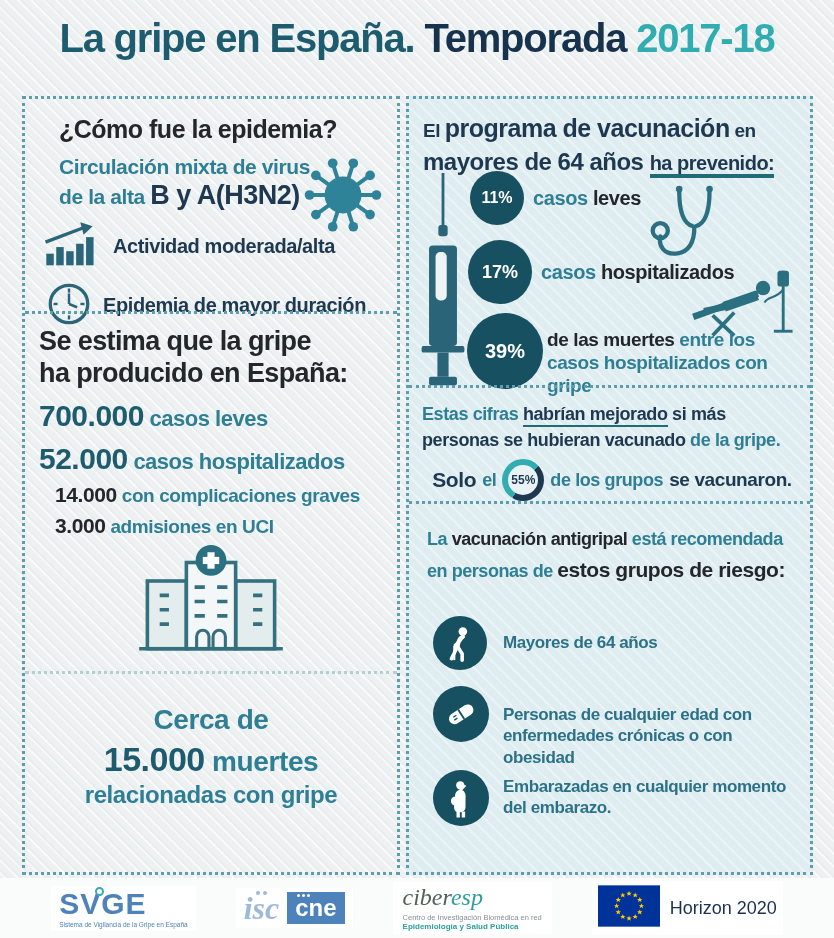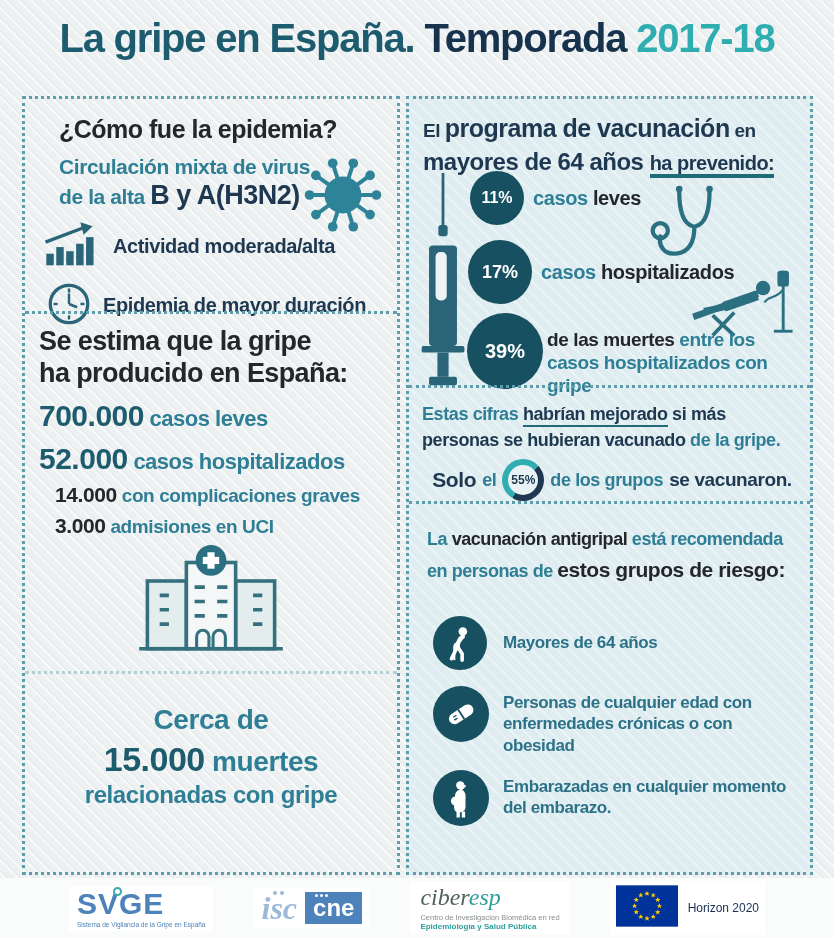--- a/index.html
+++ b/index.html
@@ -106,21 +106,21 @@
   .sec-f .dw{color:var(--black);font-size:18px;}
   .sec-f .dwbig{color:var(--black);font-size:21px;}
   .grp-circle{position:absolute;left:24px;border-radius:50%;background:var(--circle);
     display:flex;align-items:center;justify-content:center;}
   .gc1{top:112px;width:54px;height:54px;}
   .gc2{top:182px;width:56px;height:56px;}
   .gc3{top:266px;width:56px;height:56px;}
   .grp-lbl{position:absolute;left:94px;font-size:17px;font-weight:bold;color:#2b7187;
     letter-spacing:-0.4px;line-height:1.25;width:300px;}
   .gl1{top:128px;}
-  .gl2{top:188px;}
+  .gl2{top:200px;}
   .gl3{top:272px;}
   
   .footer{position:absolute;left:0;top:878px;width:834px;height:60px;background:#fafbfb;
     display:flex;align-items:center;justify-content:center;gap:40px;}
   .logo-card{background:#fff;padding:3px 8px;position:relative;}
   .svge-name{font-size:30px;font-weight:bold;color:#4d82ba;letter-spacing:1px;line-height:1;}
   .svge-sun{position:absolute;left:44px;top:1px;width:9px;height:9px;border-radius:50%;
     border:2px solid #3aa8b0;background:#fff;}
   .svge-tag{font-size:6.5px;color:#4d82ba;text-align:center;margin-top:2px;}
   .isc-cne{display:flex;align-items:center;gap:8px;background:#fff;padding:4px 8px;}
@@ -132,21 +132,21 @@
     position:relative;line-height:1;}
   .cne::after{content:"";position:absolute;top:2px;left:10px;width:3px;height:3px;border-radius:50%;
     background:#fff;box-shadow:5px 0 0 #fff,10px 0 0 #fff;}
   .ciberesp{background:#fff;padding:3px 10px;}
   .cib-line{font-family:"Liberation Serif","DejaVu Serif",serif;font-style:italic;font-size:24px;line-height:1.05;}
   .cib1{color:#4f6358;}
   .cib2{color:#2d9f9b;}
   .cib-s1{font-size:7.5px;color:#8a8f93;margin-top:2px;}
   .cib-s2{font-size:8px;font-weight:bold;color:#2d9f9b;}
   .eu{display:flex;align-items:center;gap:10px;background:#fff;padding:4px 6px;}
-  .horizon{font-size:12px;color:#1b2f52;text-align:center;}
+  .horizon{font-size:18px;color:#1b2f52;text-align:center;}
   .nw{white-space:nowrap;}
 </style>
 </head>
 <body>
 
 <div class="page">
 
   <div class="title">
     <span class="t1">La gripe en España. </span><span class="t2">Temporada </span><span class="t3">2017-18</span>
   </div>

